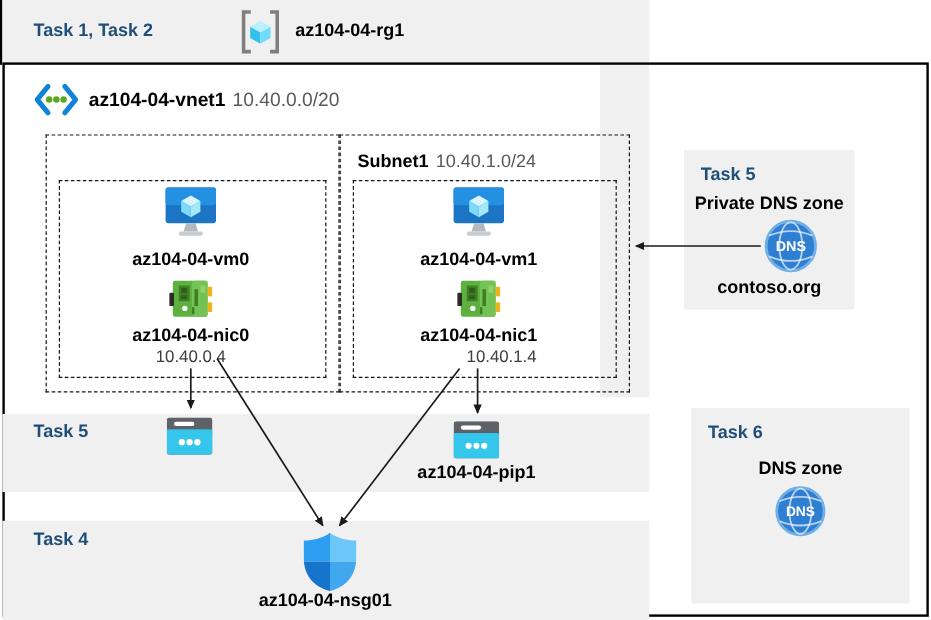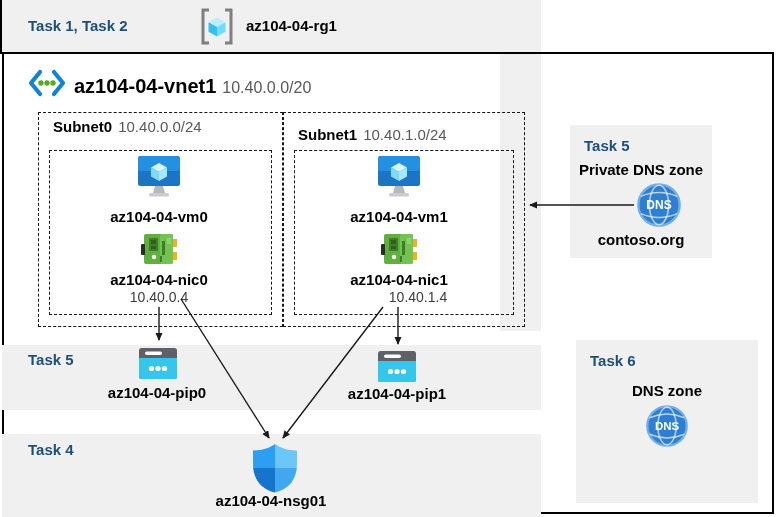--- a/index.html
+++ b/index.html
@@ -4,21 +4,21 @@
 <style>
   html,body{margin:0;padding:0;background:#fff;}
   #canvas{
     position:relative;width:776px;height:517px;background:#ffffff;
     font-family:"Liberation Sans",sans-serif;overflow:hidden;
   }
   .abs{position:absolute;}
   .band{background:#f0f0f1;}
   .task-label{font-size:15px;font-weight:700;color:#1f4e79;white-space:nowrap;}
   .res-name{font-size:15px;font-weight:700;color:#000;white-space:nowrap;}
-  .vnet-name{font-size:20px;font-weight:700;color:#000;}
+  .vnet-name{font-size:16px;font-weight:700;color:#000;}
   .cidr{font-size:15px;font-weight:400;color:#595959;margin-left:6px;white-space:nowrap;}
   .ip{font-size:14px;font-weight:400;color:#3d3d3d;white-space:nowrap;}
   .dashed{border:1px dashed #161616;}
   .cx{transform:translateX(-50%);}
   .center-text{left:0;right:0;text-align:center;}
   #big-box{left:2px;top:52px;width:772px;height:462px;border:2px solid #000;box-sizing:border-box;pointer-events:none;}
   .task-box{background:#f0f0f1;}
   svg text{font-family:"Liberation Sans",sans-serif;}
 </style>
 </head>
@@ -49,23 +49,20 @@
     <path d="M26,3 L35,14 L26,25" stroke="#1083d6" stroke-width="4.2" fill="none" stroke-linecap="round" stroke-linejoin="round"></path>
     <circle cx="13" cy="14" r="2.7" fill="#5aa822"></circle>
     <circle cx="19" cy="14" r="2.7" fill="#5aa822"></circle>
     <circle cx="25" cy="14" r="2.7" fill="#5aa822"></circle>
   </svg>
   <div class="abs" style="left:74px;top:75px;">
     <span class="vnet-name">az104-04-vnet1</span><span class="cidr" style="font-size:16px;">10.40.0.0/20</span>
   </div>
 
   <div class="abs dashed" style="left:38px;top:112px;width:243px;height:213px;"></div>
-  <div class="abs" style="left:53px;top:118px;">
-    <span class="res-name">Subnet0</span><span class="cidr">10.40.0.0/24</span>
-  </div>
   <div class="abs dashed" style="left:49px;top:150px;width:221px;height:163px;"></div>
 
   <svg class="abs" style="left:135px;top:156px;" width="48" height="44" viewBox="0 0 48 44">
     <rect x="3" y="0" width="42" height="30" rx="2.5" fill="#1b74c4"></rect>
     <rect x="3" y="0" width="42" height="15" rx="2.5" fill="#2490e2"></rect>
     <polygon points="24,7 32,11.5 24,16 16,11.5" fill="#d8f6fe"></polygon>
     <polygon points="16,11.5 24,16 24,25 16,20.5" fill="#7fd9f8"></polygon>
     <polygon points="32,11.5 24,16 24,25 32,20.5" fill="#a5e8fc"></polygon>
     <polygon points="20,30 28,30 30,37 18,37" fill="#b4babe"></polygon>
     <rect x="14" y="37" width="20" height="3.5" rx="1.5" fill="#c9cdd1"></rect>
@@ -153,21 +150,20 @@
   </div>
   <svg class="abs" style="left:139px;top:348px;" width="38" height="31" viewBox="0 0 38 31">
     <rect x="0" y="0" width="38" height="31" rx="2.5" fill="#5e6166"></rect>
     <rect x="0" y="10" width="38" height="21" rx="2.5" fill="#35c6ec"></rect>
     <rect x="0" y="10" width="38" height="5" fill="#35c6ec"></rect>
     <rect x="6" y="3.5" width="17" height="3.6" rx="1.8" fill="#fdfdfd"></rect>
     <circle cx="12.5" cy="20.5" r="2.6" fill="#ffffff"></circle>
     <circle cx="19" cy="20.5" r="2.6" fill="#ffffff"></circle>
     <circle cx="25.5" cy="20.5" r="2.6" fill="#ffffff"></circle>
   </svg>
-  <div class="abs res-name cx" style="left:157px;top:384px;">az104-04-pip0</div>
 
   <svg class="abs" style="left:378px;top:351px;" width="38" height="31" viewBox="0 0 38 31">
     <rect x="0" y="0" width="38" height="31" rx="2.5" fill="#5e6166"></rect>
     <rect x="0" y="10" width="38" height="21" rx="2.5" fill="#35c6ec"></rect>
     <rect x="0" y="10" width="38" height="5" fill="#35c6ec"></rect>
     <rect x="6" y="3.5" width="17" height="3.6" rx="1.8" fill="#fdfdfd"></rect>
     <circle cx="12.5" cy="20.5" r="2.6" fill="#ffffff"></circle>
     <circle cx="19" cy="20.5" r="2.6" fill="#ffffff"></circle>
     <circle cx="25.5" cy="20.5" r="2.6" fill="#ffffff"></circle>
   </svg>

